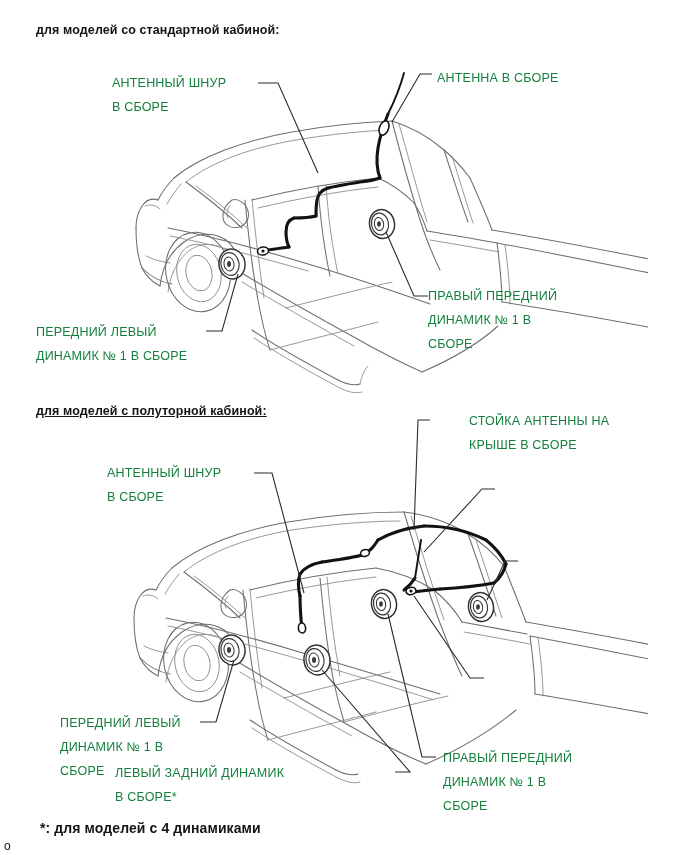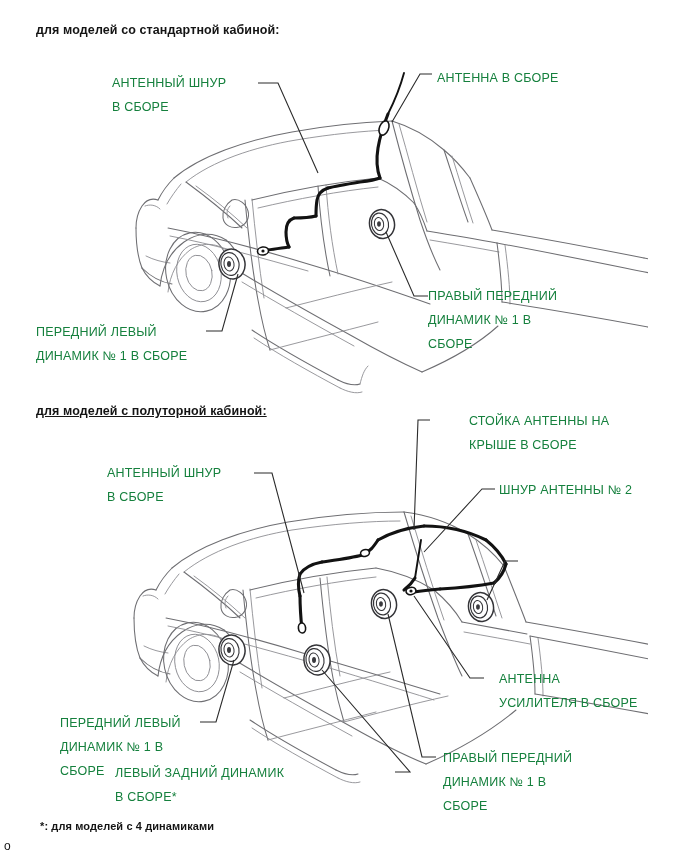--- a/index.html
+++ b/index.html
@@ -28,21 +28,21 @@
   .callout {
     position: absolute;
     font-size: 12.5px;
     line-height: 24px;
     letter-spacing: 0.2px;
     white-space: pre-line;
     color: #15803d;
   }
   .footnote {
     position: absolute;
-    font-size: 11px;
+    font-size: 14px;
     font-weight: 600;
     letter-spacing: 0.1px;
     white-space: nowrap;
     color: #141414;
   }
   .stray-mark {
     position: absolute;
     font-size: 12px;
     color: #141414;
   }
@@ -384,28 +384,25 @@
       <path class="leader" d="M484 678 L 470 678 L 414 596"></path>
       <path class="leader" d="M200 722 L 216 722 L 234 660"></path>
       <path class="leader" d="M395 772 L 410 772 L 322 670"></path>
       <path class="leader" d="M436 757 L 422 757 L 388 614"></path>
     </g>
   </svg>
 
   <div class="callout" style="left:432px; top:409px;margin-left:37px;">СТОЙКА АНТЕННЫ НА
 КРЫШЕ В СБОРЕ</div>
 
-  <div class="callout" style="left:499px; top:478px;">ШНУР АНТЕННЫ № 2</div>
 
   <div class="callout" style="left:107px; top:461px;">АНТЕННЫЙ ШНУР
 В СБОРЕ</div>
 
 
-  <div class="callout" style="left:499px; top:667px;">АНТЕННА
-УСИЛИТЕЛЯ В СБОРЕ</div>
 
   <div class="callout" style="left:60px; top:711px;">ПЕРЕДНИЙ ЛЕВЫЙ
 ДИНАМИК № 1 В
 СБОРЕ</div>
 
   <div class="callout" style="left:115px; top:761px;">ЛЕВЫЙ ЗАДНИЙ ДИНАМИК
         В СБОРЕ*</div>
 
   <div class="callout" style="left:443px; top:746px;">ПРАВЫЙ ПЕРЕДНИЙ
 ДИНАМИК № 1 В

